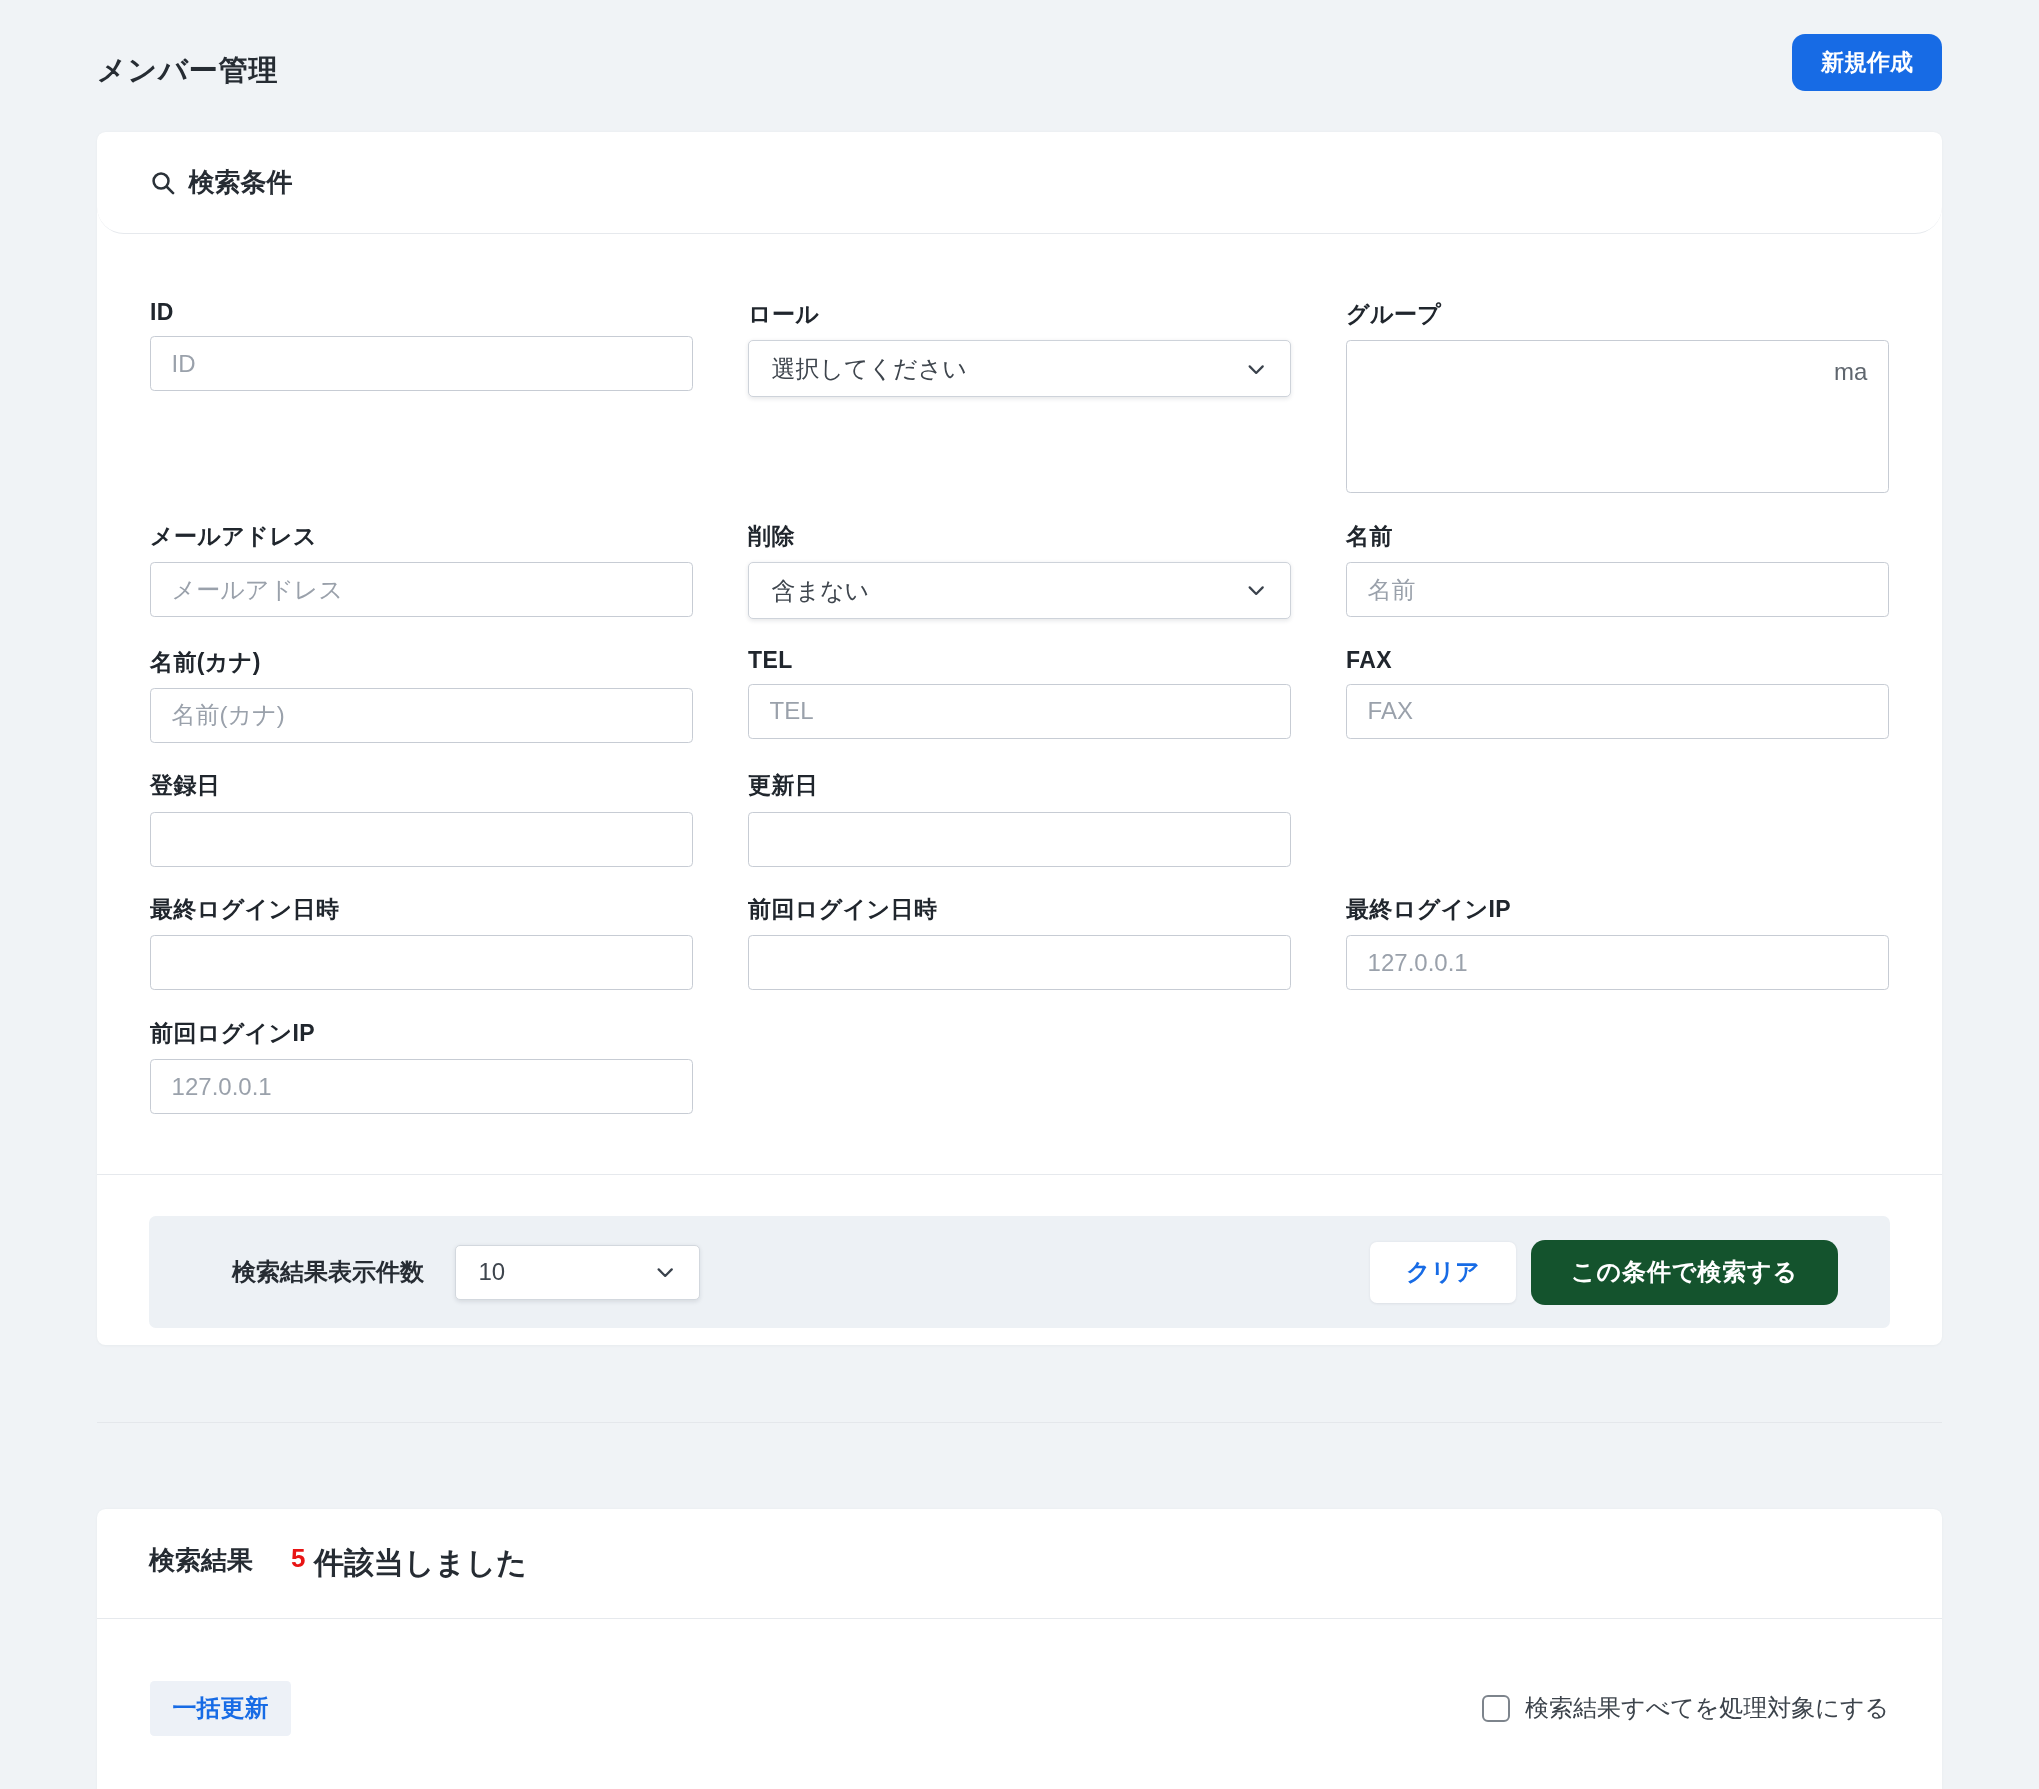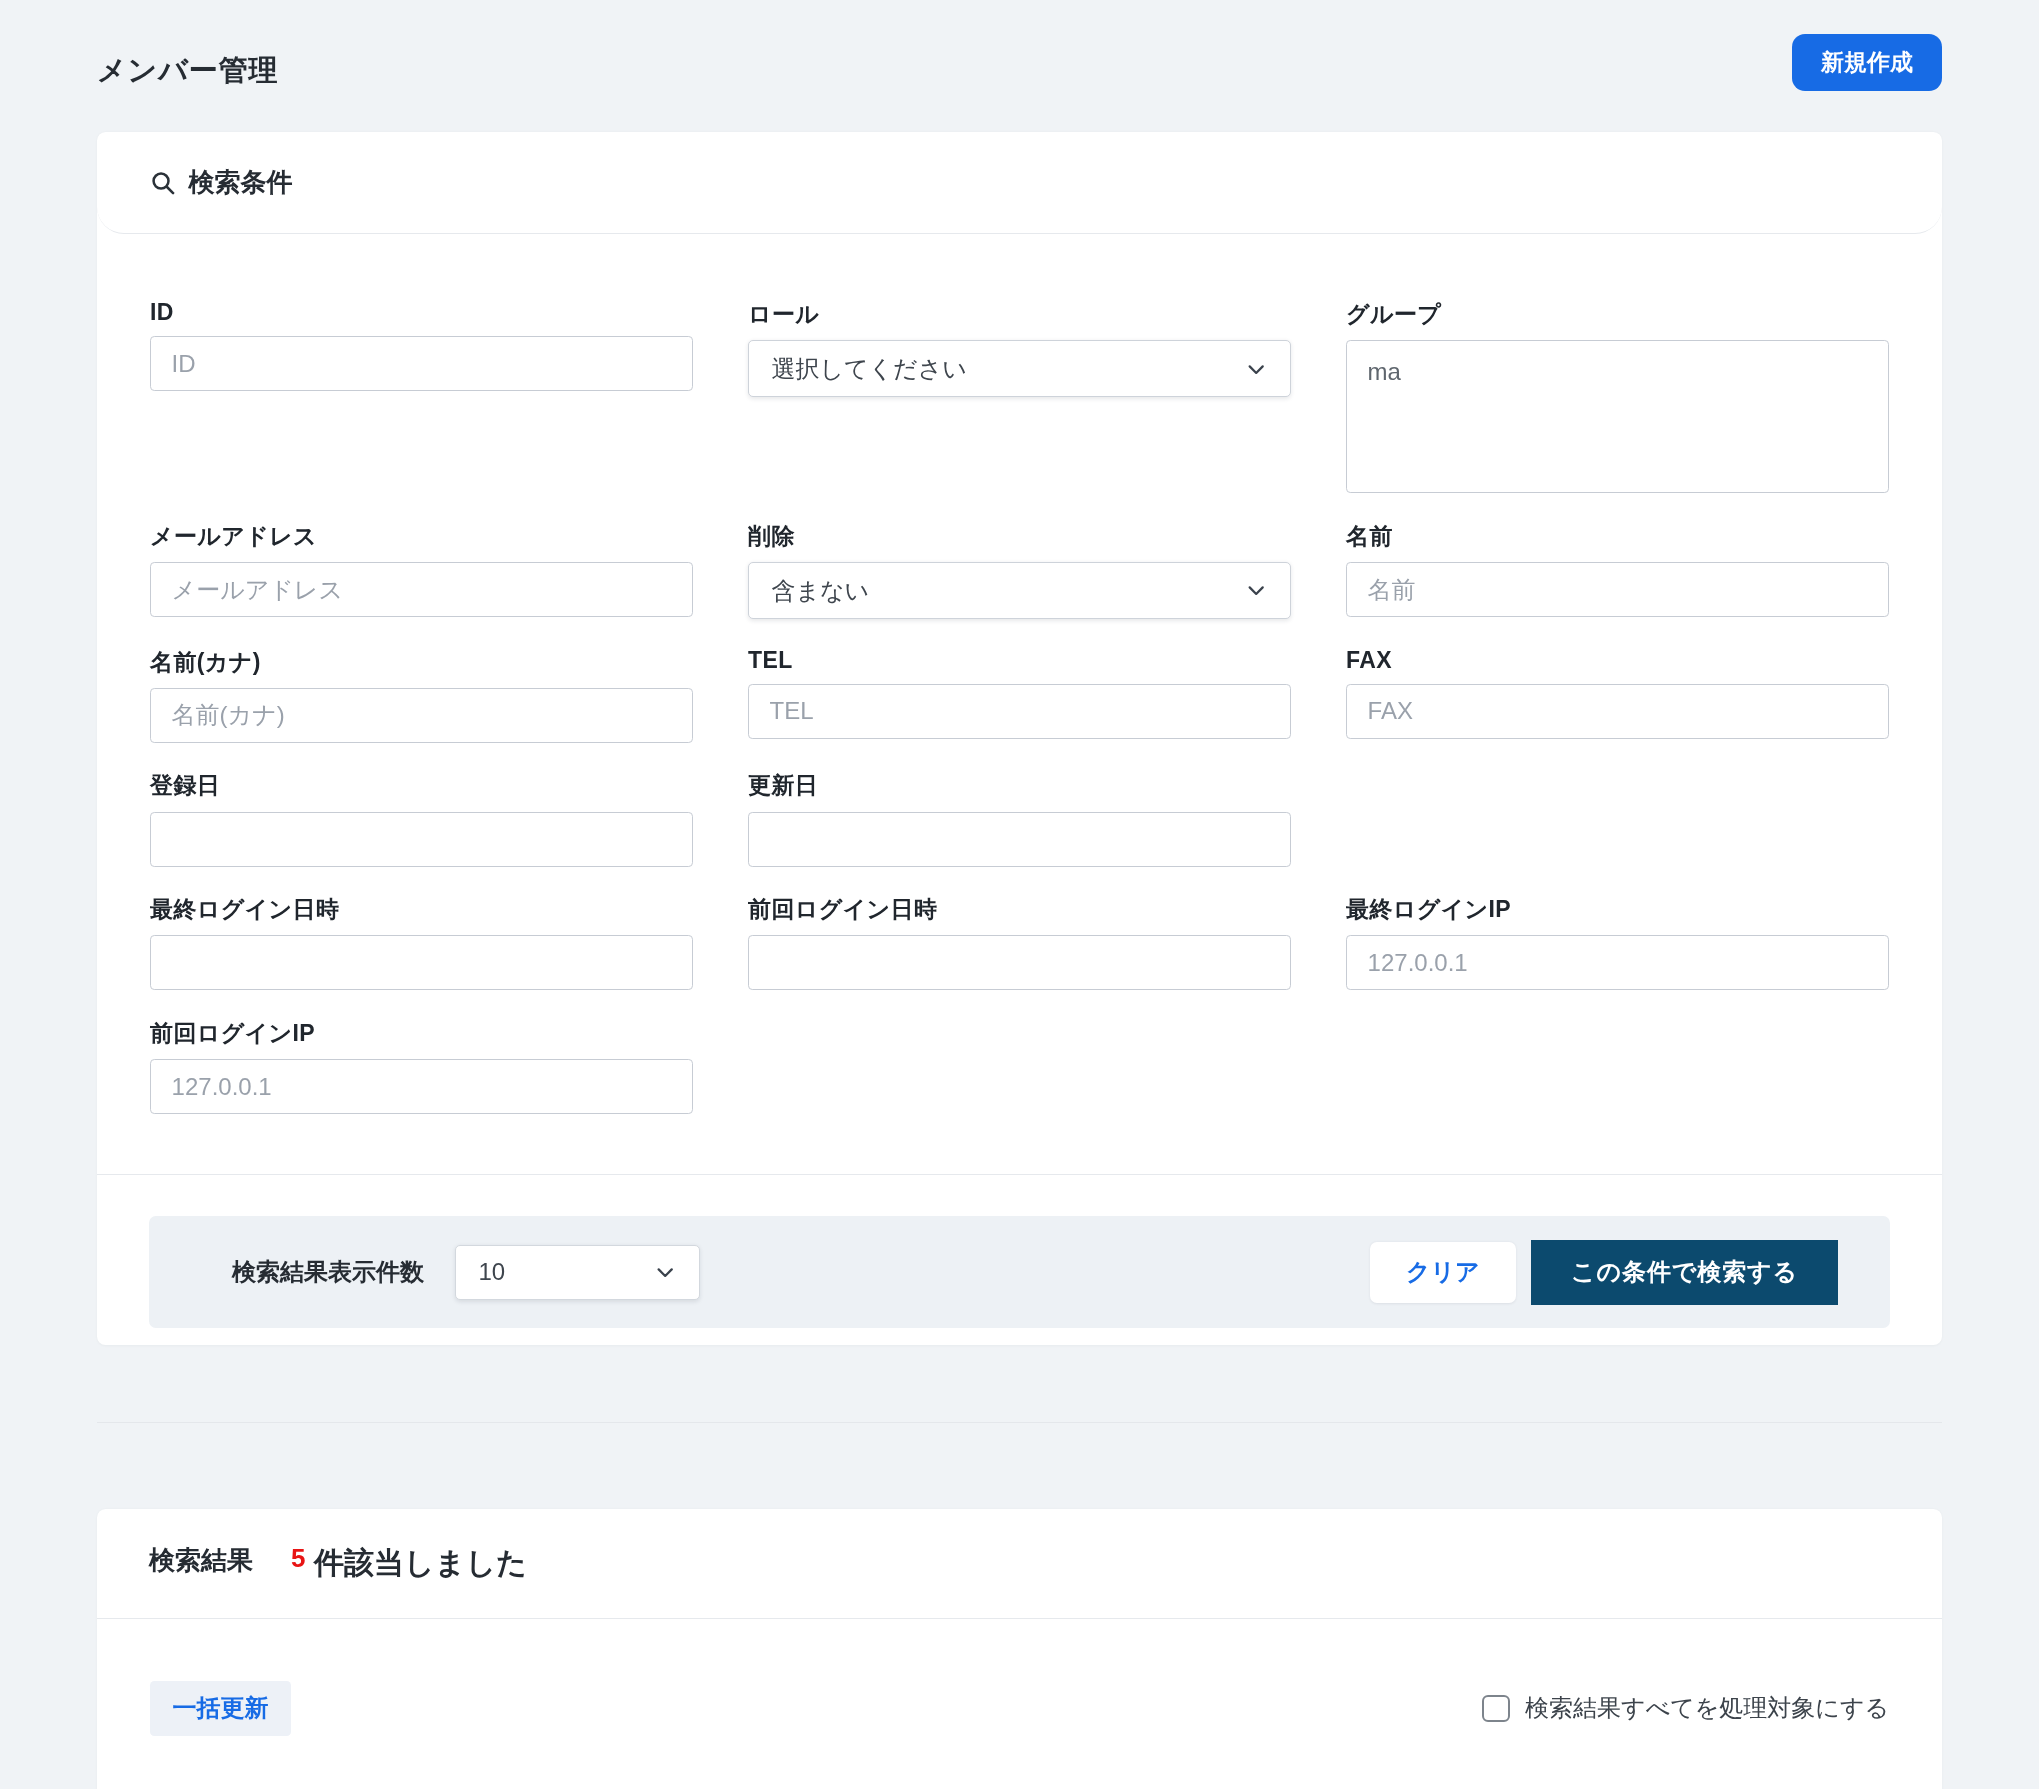--- a/index.html
+++ b/index.html
@@ -37,21 +37,21 @@
     align-items:start;
   }
   .field { display:flex; flex-direction:column; }
   .field-label { font-size:23px; font-weight:bold; color:#20262d; margin-bottom:10.3px; letter-spacing:0.4px; }
   .text-input {
     height:55px; border:1.7px solid #c7ccd4; border-radius:4.3px;
     font-size:24px; color:#4a5158; padding:0 20.6px; width:100%;
     font-family:inherit; background:#fff; outline:none;
   }
   .text-input::placeholder { color:#9aa1ab; }
-  textarea.text-input { height:153px; padding:13.8px 20.6px; resize:none; color:#5f666e; line-height:1.4; }
+  textarea.text-input { height:153px; padding:13.8px 20.6px; resize:none; color:#5f666e; line-height:1.4;text-align:right; }
   .select-box {
     height:57px; border:1.7px solid #ced3da; border-radius:5px;
     box-shadow:0 1.7px 4.3px rgba(20,30,50,.10);
     display:flex; align-items:center; justify-content:space-between;
     padding:0 22.4px; font-size:24px; color:#3e454d; background:#fff; cursor:pointer;
   }
   .chevron-down { width:22.4px; height:22.4px; flex:0 0 auto; }
   .col1 { grid-column:1; } .col2 { grid-column:2; } .col3 { grid-column:3; }
 
   
@@ -62,21 +62,21 @@
   }
   .per-page-label { font-size:24px; font-weight:bold; color:#262c33; margin-right:31px; }
   .per-page-select { width:245px; height:55px; border:1.7px solid #d3d8de; }
   .footer-spacer { flex:1; }
   .btn-clear {
     background:#ffffff; color:#176be5; border:none; border-radius:6.9px;
     font-size:24px; font-weight:bold; padding:14.6px 36px; cursor:pointer;
     box-shadow:0 0.9px 2.6px rgba(20,30,50,.08); font-family:inherit; margin-right:15.5px;
   }
   .btn-search {
-    background:#0c4a6e; color:#ffffff; border:none; border-radius:0;
+    background:#14532d; color:#ffffff; border:none; border-radius:14px;
     font-size:24px; font-weight:bold; padding:16.3px 40px; cursor:pointer;
     font-family:inherit; letter-spacing:0.9px;
   }
 
   
   .section-divider { border:none; border-top:1.7px solid #e4e7eb; margin:77px 0 86px; }
 
   
   .results-header {
     display:flex; align-items:flex-start;

